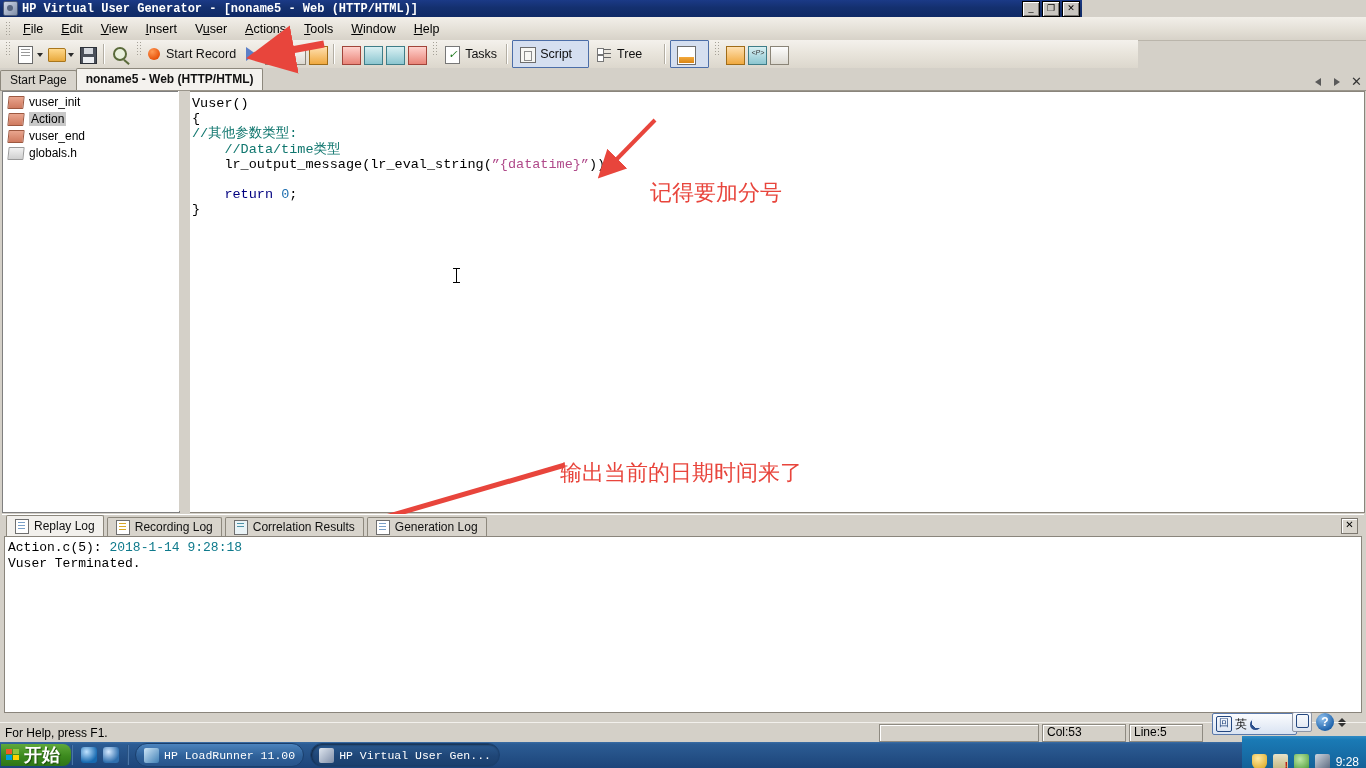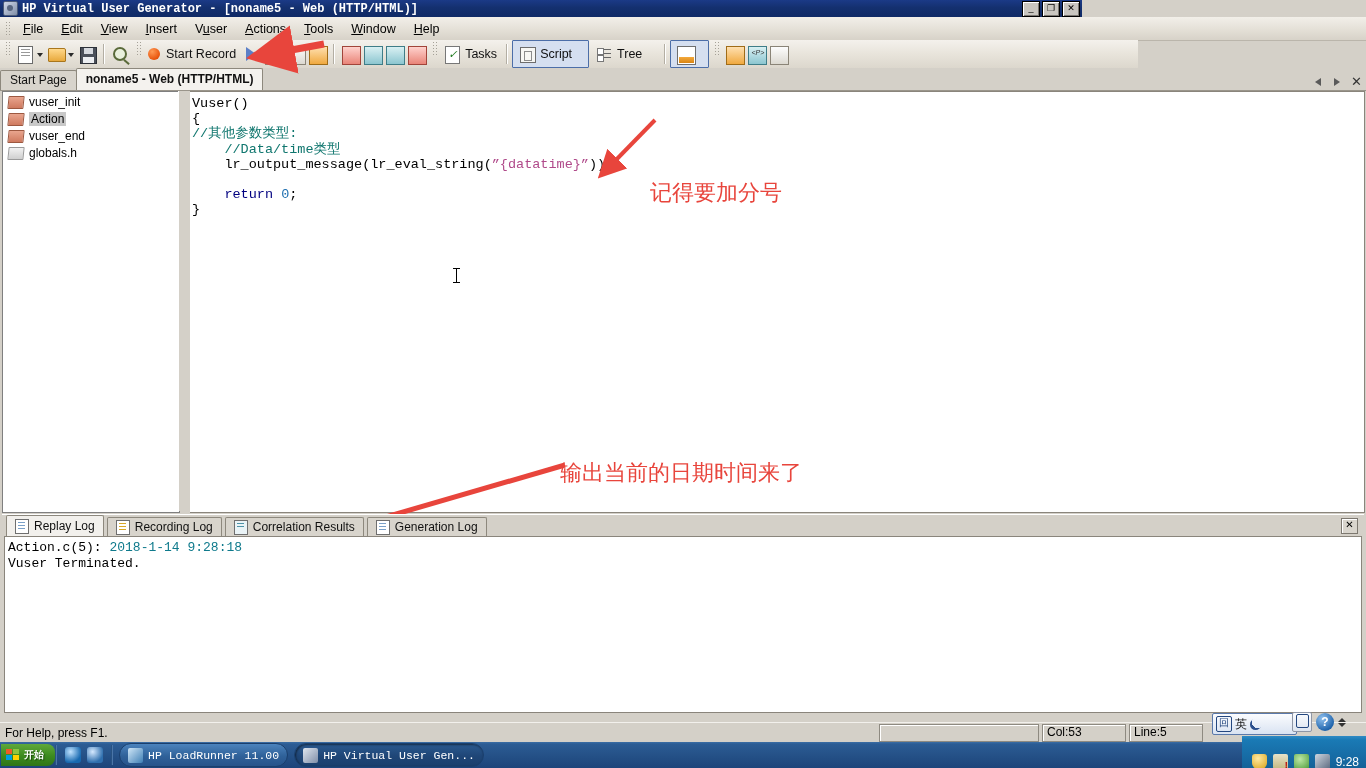--- a/index.html
+++ b/index.html
@@ -277,21 +277,21 @@
 
   
   .taskbar{
     position:absolute;left:0;top:742px;width:1366px;height:26px;
     background:linear-gradient(to bottom,#3b6ea5 0%,#2c5c94 8%,#245086 55%,#1d447a 100%);
     display:flex;align-items:center;
   }
   .startbtn{
     height:22px;margin-left:1px;padding:0 11px 0 5px;display:flex;align-items:center;gap:4px;
     background:linear-gradient(to bottom,#5fa93b,#3c8a1e 55%,#2f7516);
-    border-radius:0 8px 8px 0;color:#fff;font-size:10px;font-weight:bold;
+    border-radius:0 8px 8px 0;color:#fff;font-size:18px;font-weight:bold;
     text-shadow:1px 1px 1px #1b4a0b;cursor:default;
   }
   .winlogo{width:14px;height:13px;position:relative;flex:none;}
   .winlogo span{position:absolute;width:6px;height:5px;}
   .winlogo .a{left:0;top:0;background:#f05a28;}
   .winlogo .b{left:7px;top:0;background:#8dc63f;}
   .winlogo .c{left:0;top:6px;background:#00a0e1;}
   .winlogo .d{left:7px;top:6px;background:#ffd200;}
   .qlaunch{display:flex;align-items:center;gap:6px;padding:0 8px;}
   .qsep{width:2px;height:20px;background:linear-gradient(to right,#17406f,#5b87bb);}

